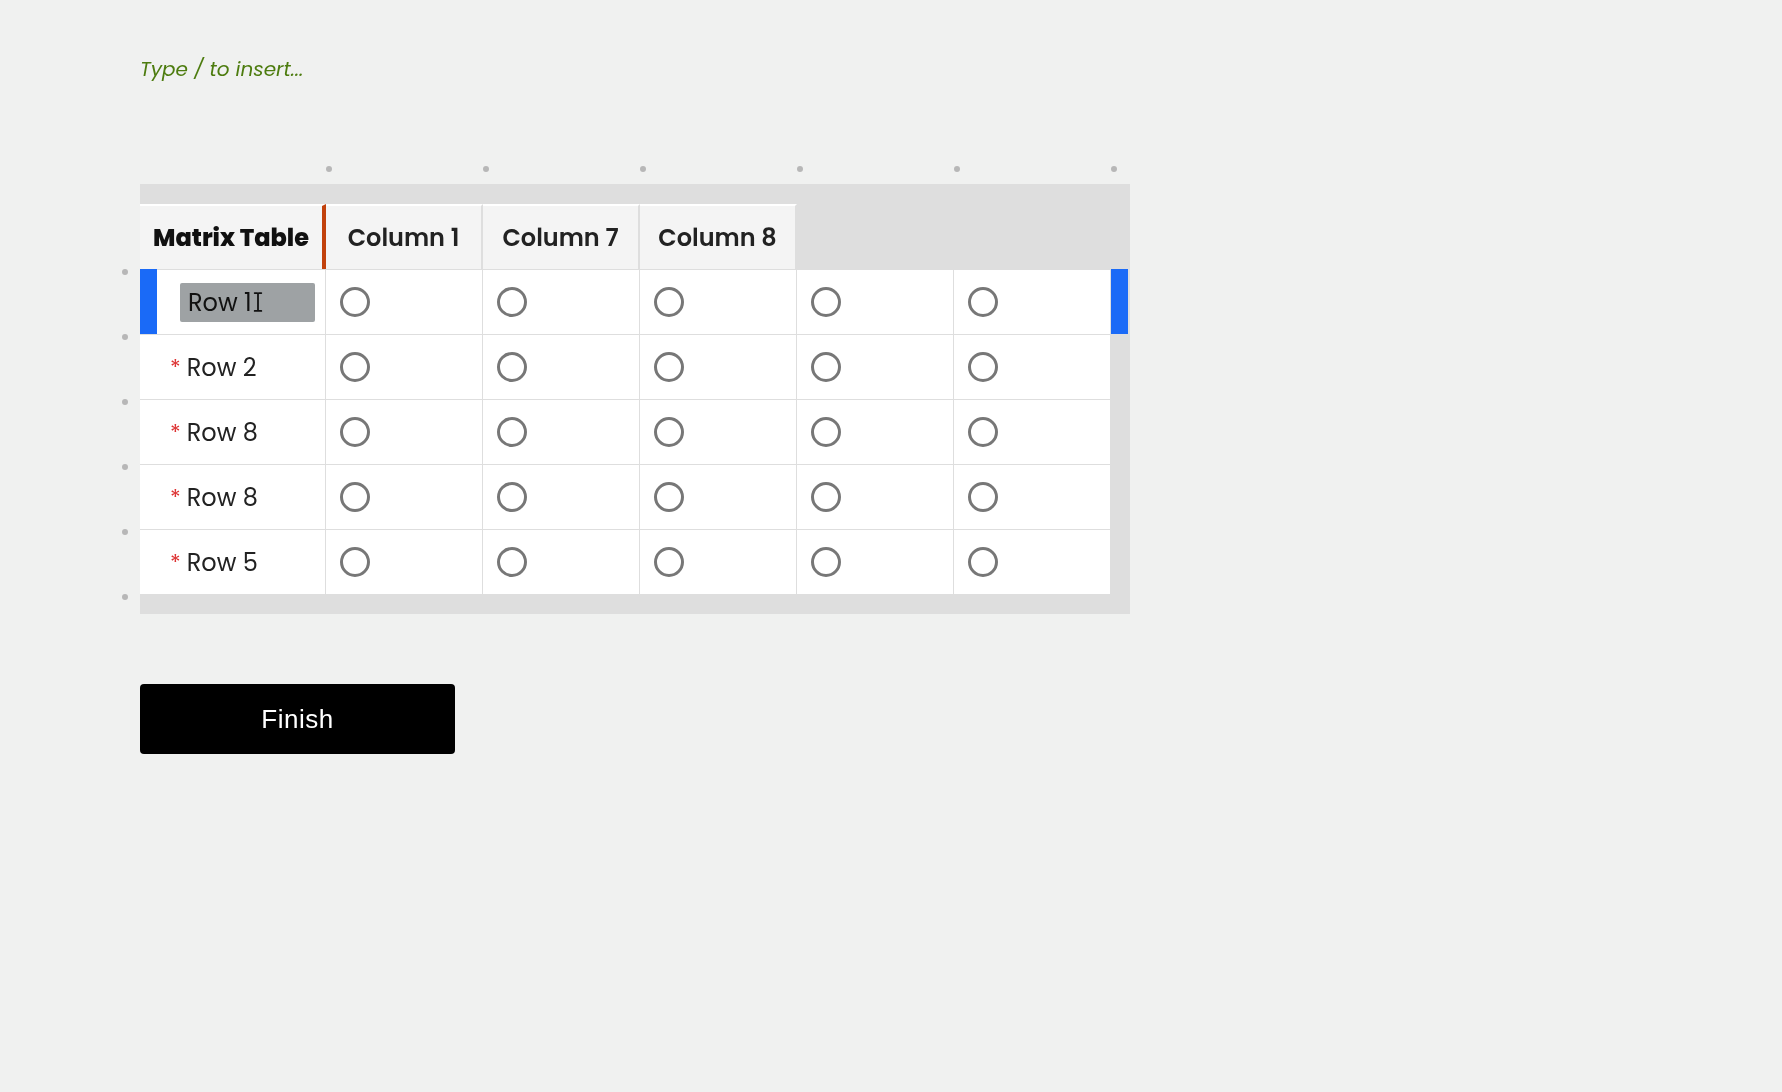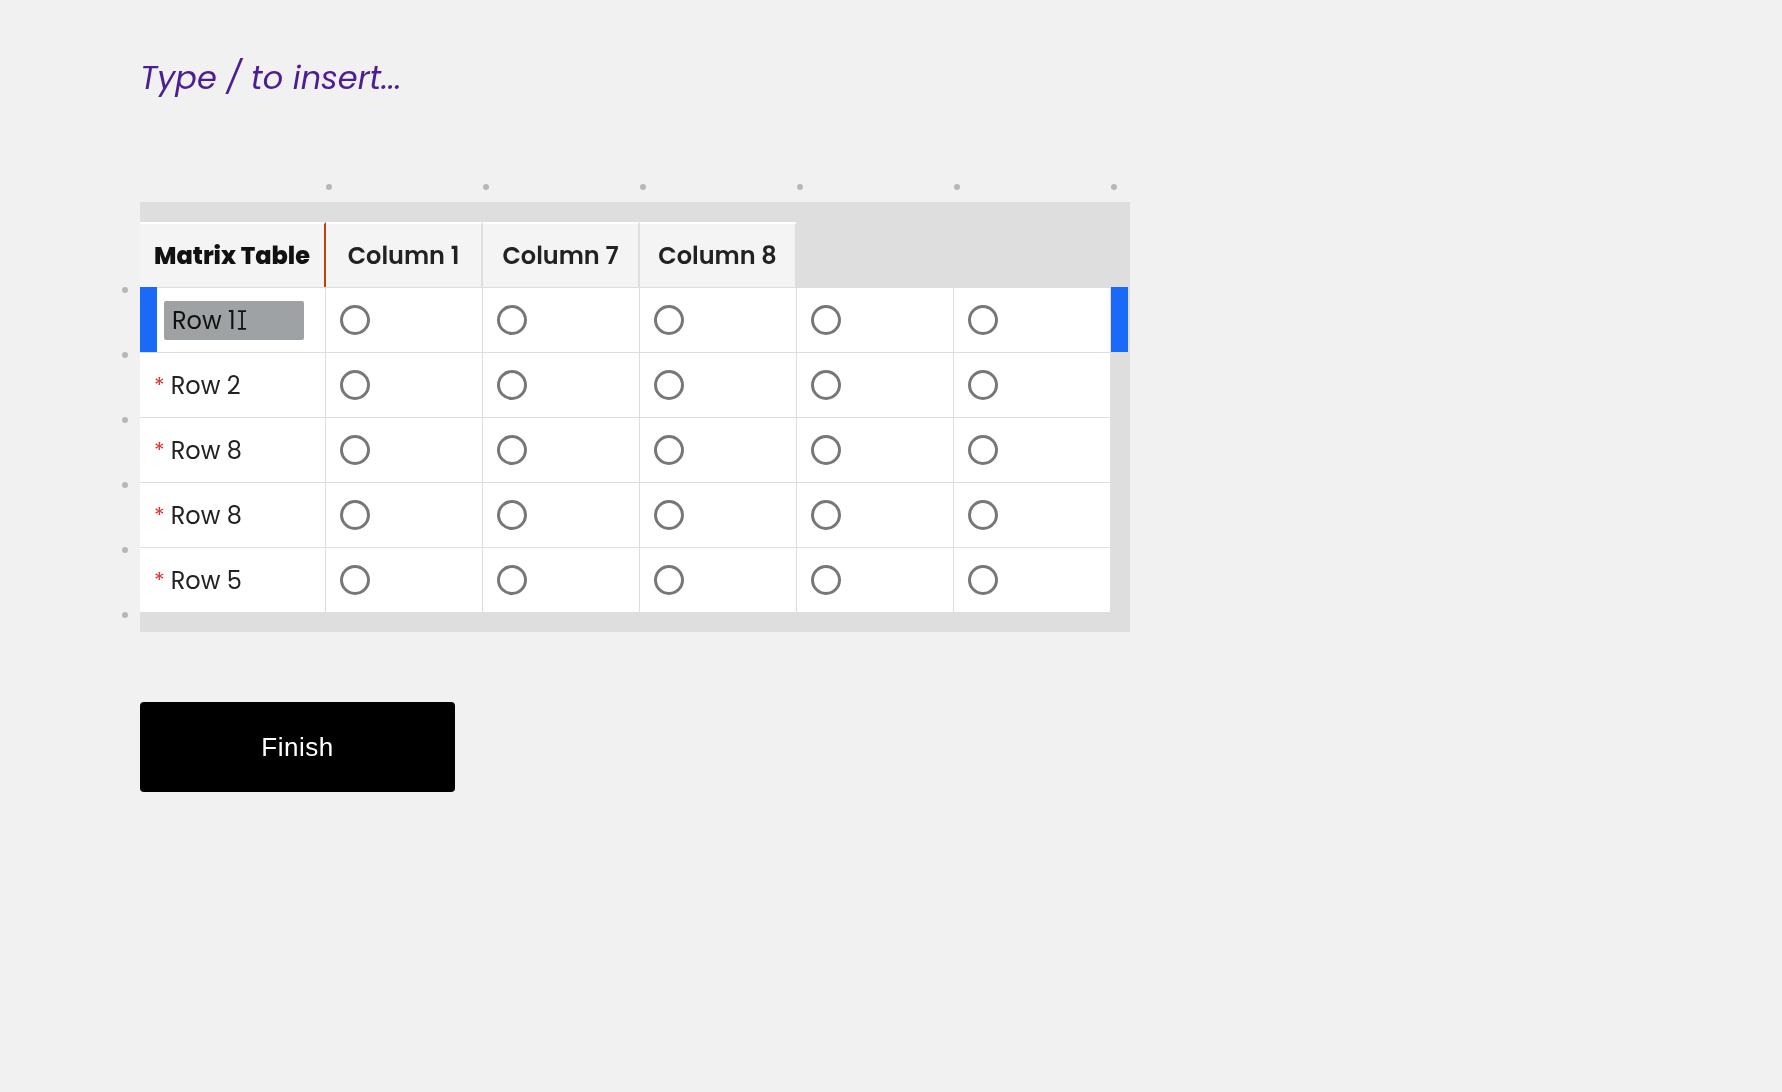--- a/index.html
+++ b/index.html
@@ -14,23 +14,23 @@
   .page { padding: 30px 140px; }
   .question-title {
     font-size: 46px;
     font-style: italic;
     color: #aaa;
     margin: 10px 0 0 0;
     font-weight: 500;
   }
   .question-asterisk { font-style: italic; }
   .insert-hint {
-    font-size: 32px;
+    font-size: 20px;
     font-style: italic;
-    color: #4c1d95;
+    color: #4d7c0f;
     margin: 24px 0 0 0;
   }
   .matrix-wrap {
     position: relative;
     margin-top: 100px;
     width: 990px;
   }
   .col-handles, .row-handles { position: absolute; }
   .col-handles { top: -18px; left: 0; width: 100%; height: 16px; }
   .row-handles { left: -18px; top: 0; height: 100%; width: 16px; }
@@ -58,30 +58,30 @@
     font-weight: 600; font-size: 24px; color: #222;
     border-top: 2px solid #fff;
     border-right: 2px solid #dedede;
   }
   .hdr-corner {
     grid-row: 2; grid-column: 1;
     background: #f4f4f4;
     display: flex; align-items: center; justify-content: center;
     font-weight: 800; font-size: 24px; color: #111;
     border-top: 2px solid #fff;
-    border-right: 2px solid #c2410c;
+    border-right: 4px solid #c2410c;
   }
   .row-label, .radio-cell {
     background: #fff;
     border-top: 1.5px solid #dedede;
     border-right: 1.5px solid #dedede;
   }
   .row-label {
     display: flex; align-items: center;
-    padding-left: 14px;
+    padding-left: 30px;
     font-size: 24px; color: #222;
   }
   .row-label .req { color: #d33; margin-right: 6px; font-size: 22px; }
   .radio-cell {
     display: flex; align-items: center; justify-content: flex-start;
     padding-left: 14px;
   }
   .radio {
     width: 30px; height: 30px;
     border: 3px solid #777;
@@ -101,21 +101,21 @@
     width: 140px;
   }
   .text-cursor {
     display: inline-block;
     width: 14px; height: 22px;
     position: relative; top: 3px;
   }
   .text-cursor svg { display: block; }
   .finish-btn {
     margin-top: 70px;
-    width: 315px; height: 90px;
+    width: 315px; height: 70px;
     background: #000; color: #fff;
     display: flex; align-items: center; justify-content: center;
     font-size: 26px; border: none; border-radius: 4px;
     letter-spacing: 0.5px;
   }
 </style>
 </head>
 <body>
 
 <div class="page">

